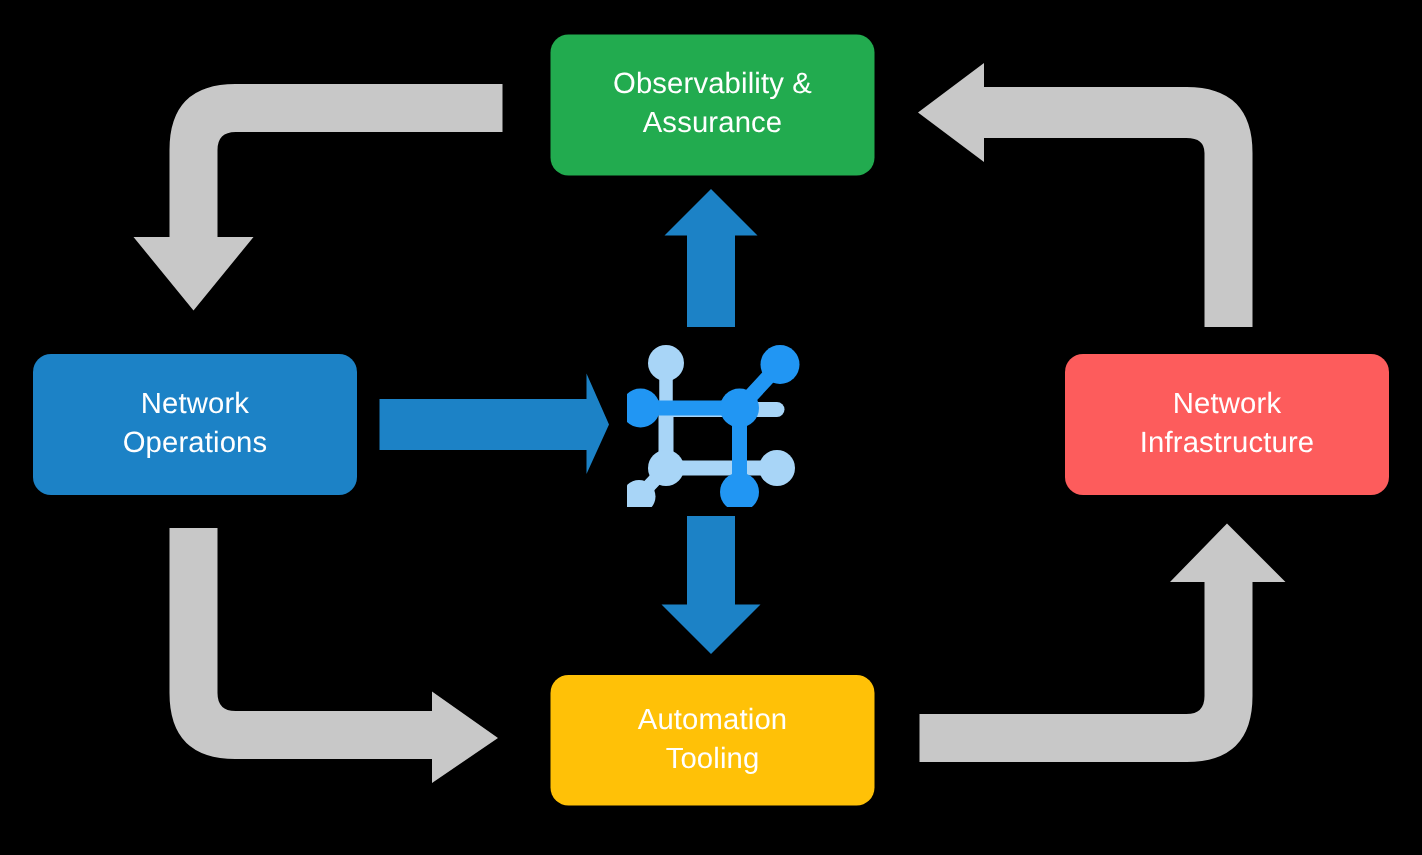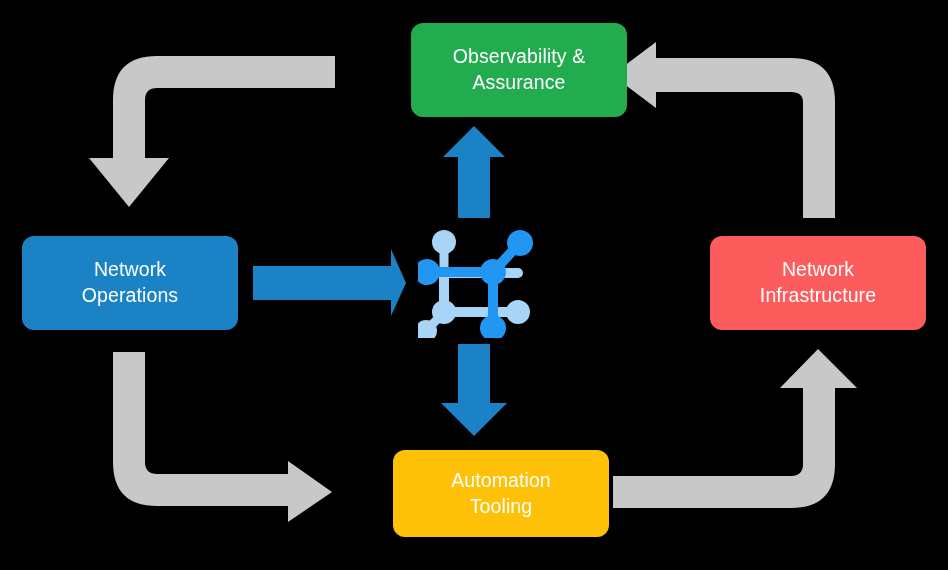--- a/index.html
+++ b/index.html
@@ -37,30 +37,30 @@
     font-size: 19.5px;
     line-height: 1.33;
     font-weight: 400;
     letter-spacing: 0.1px;
     box-sizing: border-box;
     padding: 4px 10px;
     white-space: pre-line;
     font-family: "Liberation Sans", sans-serif;
   }
   #box-observability {
-    left: 367px; top: 23px; width: 216px; height: 94px; margin-left: 44px;
+    left: 367px; top: 23px; width: 216px; height: 94px;
   }
   #box-operations {
     left: 22px; top: 236px; width: 216px; height: 94px;
   }
   #box-infrastructure {
     left: 710px; top: 236px; width: 216px; height: 94px;
   }
   #box-automation {
-    left: 367px; top: 450px; width: 216px; height: 87px; margin-left: 26px;
+    left: 367px; top: 450px; width: 216px; height: 87px;
   }
   .center-icon {
     position: absolute;
     left: 418px;
     top: 218px;
     width: 118px;
     height: 120px;
   }
 </style>
 </head>

